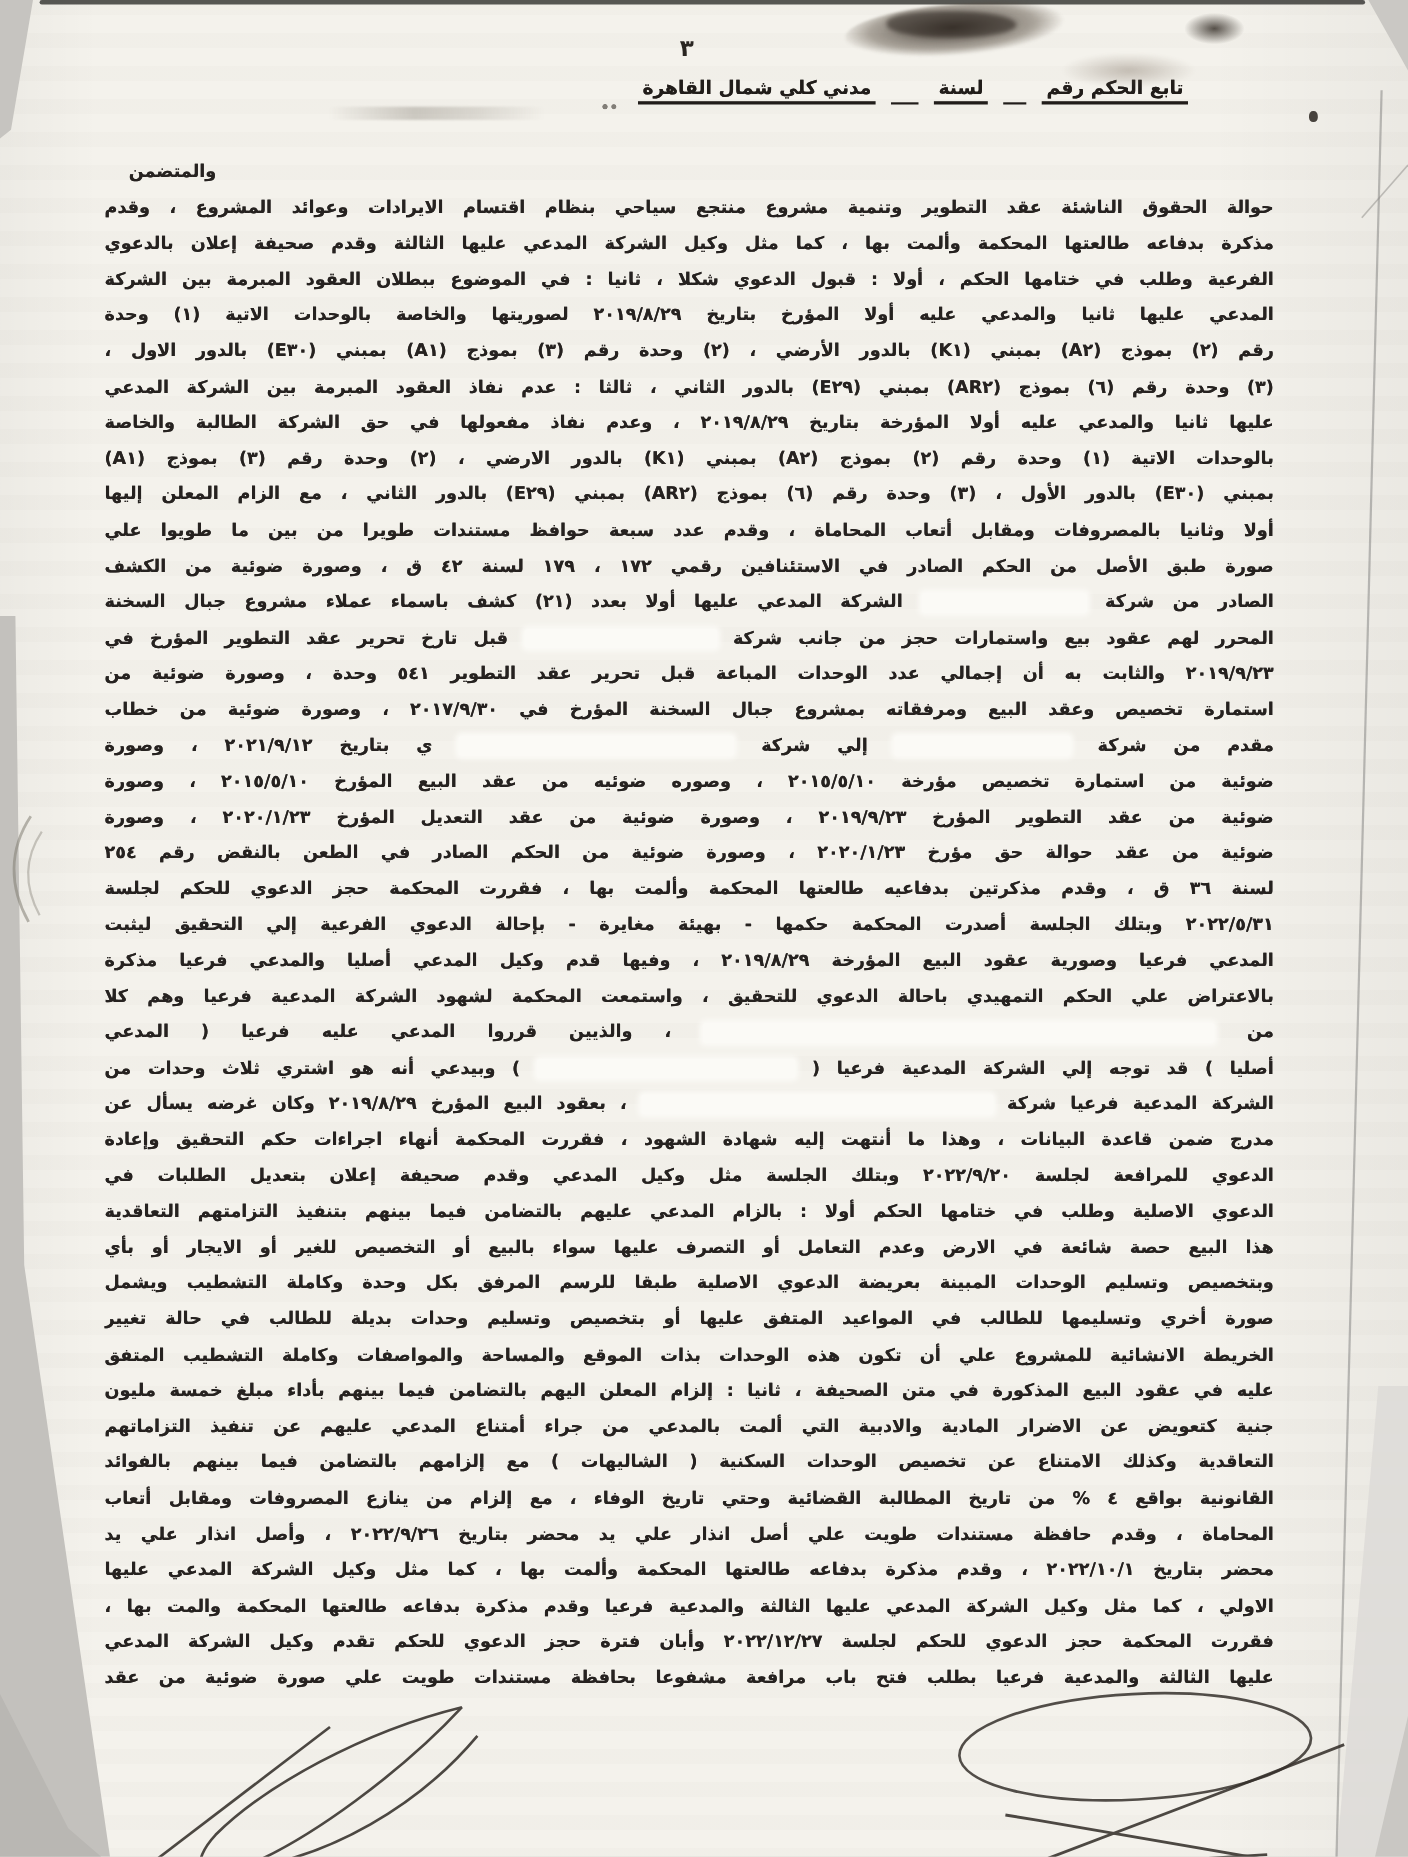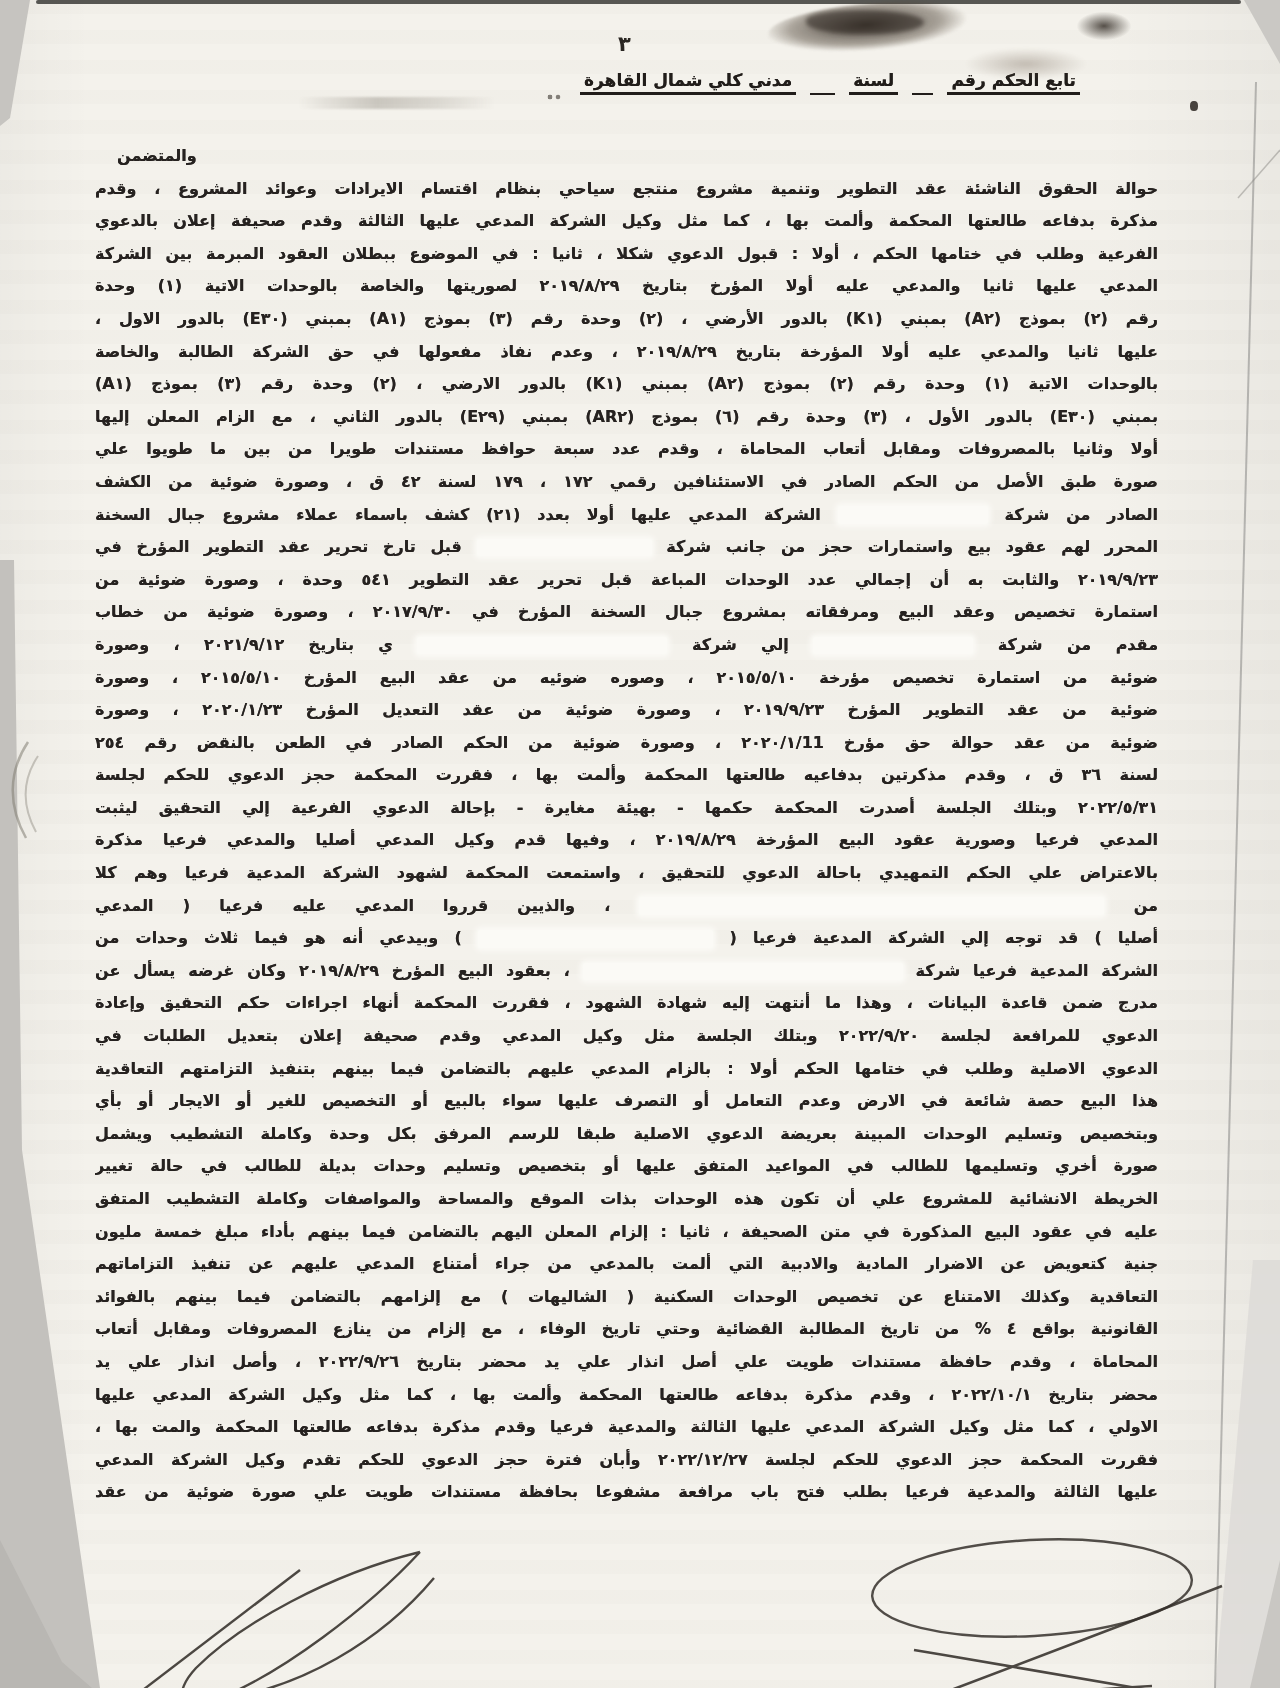--- a/index.html
+++ b/index.html
@@ -75,39 +75,40 @@
 </div>
 
 <div class="body-text" dir="rtl">
   <div class="line intro">والمتضمن</div>
   <div id="lines-container">
       <div class="line"><span>حوالة الحقوق الناشئة عقد التطوير وتنمية مشروع منتجع سياحي بنظام اقتسام الايرادات وعوائد المشروع ، وقدم</span></div>
       <div class="line"><span>مذكرة بدفاعه طالعتها المحكمة وألمت بها ، كما مثل وكيل الشركة المدعي عليها الثالثة وقدم صحيفة إعلان بالدعوي</span></div>
       <div class="line"><span>الفرعية وطلب في ختامها الحكم ، أولا : قبول الدعوي شكلا ، ثانيا : في الموضوع ببطلان العقود المبرمة بين الشركة</span></div>
       <div class="line"><span>المدعي عليها ثانيا والمدعي عليه أولا المؤرخ بتاريخ ٢٠١٩/٨/٢٩ لصوريتها والخاصة بالوحدات الاتية (١) وحدة</span></div>
       <div class="line"><span>رقم (٢) بموذج (A٢) بمبني (K١) بالدور الأرضي ، (٢) وحدة رقم (٣) بموذج (A١) بمبني (E٣٠) بالدور الاول ،</span></div>
+      <div class="line"><span>(٣) وحدة رقم (٦) بموذج (AR٢) بمبني (E٢٩) بالدور الثاني ، ثالثا : عدم نفاذ العقود المبرمة بين الشركة المدعي</span></div>
       <div class="line"><span>عليها ثانيا والمدعي عليه أولا المؤرخة بتاريخ ٢٠١٩/٨/٢٩ ، وعدم نفاذ مفعولها في حق الشركة الطالبة والخاصة</span></div>
       <div class="line"><span>بالوحدات الاتية (١) وحدة رقم (٢) بموذج (A٢) بمبني (K١) بالدور الارضي ، (٢) وحدة رقم (٣) بموذج (A١)</span></div>
       <div class="line"><span>بمبني (E٣٠) بالدور الأول ، (٣) وحدة رقم (٦) بموذج (AR٢) بمبني (E٢٩) بالدور الثاني ، مع الزام المعلن إليها</span></div>
       <div class="line"><span>أولا وثانيا بالمصروفات ومقابل أتعاب المحاماة ، وقدم عدد سبعة حوافظ مستندات طويرا من بين ما طويوا علي</span></div>
       <div class="line"><span>صورة طبق الأصل من الحكم الصادر في الاستئنافين رقمي ١٧٢ ، ١٧٩ لسنة ٤٢ ق ، وصورة ضوئية من الكشف</span></div>
       <div class="line"><span>الصادر من شركة</span> <span class="gap" style="width: 150px;"></span> <span>الشركة المدعي عليها أولا بعدد (٢١) كشف باسماء عملاء مشروع جبال السخنة</span></div>
       <div class="line"><span>المحرر لهم عقود بيع واستمارات حجز من جانب شركة</span> <span class="gap" style="width: 175px;"></span> <span>قبل تارخ تحرير عقد التطوير المؤرخ في</span></div>
       <div class="line"><span>٢٠١٩/٩/٢٣ والثابت به أن إجمالي عدد الوحدات المباعة قبل تحرير عقد التطوير ٥٤١ وحدة ، وصورة ضوئية من</span></div>
       <div class="line"><span>استمارة تخصيص وعقد البيع ومرفقاته بمشروع جبال السخنة المؤرخ في ٢٠١٧/٩/٣٠ ، وصورة ضوئية من خطاب</span></div>
       <div class="line"><span>مقدم من شركة</span> <span class="gap" style="width: 160px;"></span> <span>إلي شركة</span> <span class="gap" style="width: 250px;"></span> <span>ي بتاريخ ٢٠٢١/٩/١٢ ، وصورة</span></div>
       <div class="line"><span>ضوئية من استمارة تخصيص مؤرخة ٢٠١٥/٥/١٠ ، وصوره ضوئيه من عقد البيع المؤرخ ٢٠١٥/٥/١٠ ، وصورة</span></div>
       <div class="line"><span>ضوئية من عقد التطوير المؤرخ ٢٠١٩/٩/٢٣ ، وصورة ضوئية من عقد التعديل المؤرخ ٢٠٢٠/١/٢٣ ، وصورة</span></div>
-      <div class="line"><span>ضوئية من عقد حوالة حق مؤرخ ٢٠٢٠/١/11 ، وصورة ضوئية من الحكم الصادر في الطعن بالنقض رقم ٢٥٤</span></div>
+      <div class="line"><span>ضوئية من عقد حوالة حق مؤرخ ٢٠٢٠/١/٢٣ ، وصورة ضوئية من الحكم الصادر في الطعن بالنقض رقم ٢٥٤</span></div>
       <div class="line"><span>لسنة ٣٦ ق ، وقدم مذكرتين بدفاعيه طالعتها المحكمة وألمت بها ، فقررت المحكمة حجز الدعوي للحكم لجلسة</span></div>
       <div class="line"><span>٢٠٢٢/٥/٣١ وبتلك الجلسة أصدرت المحكمة حكمها - بهيئة مغايرة - بإحالة الدعوي الفرعية إلي التحقيق ليثبت</span></div>
       <div class="line"><span>المدعي فرعيا وصورية عقود البيع المؤرخة ٢٠١٩/٨/٢٩ ، وفيها قدم وكيل المدعي أصليا والمدعي فرعيا مذكرة</span></div>
       <div class="line"><span>بالاعتراض علي الحكم التمهيدي باحالة الدعوي للتحقيق ، واستمعت المحكمة لشهود الشركة المدعية فرعيا وهم كلا</span></div>
       <div class="line"><span>من</span> <span class="gap" style="width: 465px;"></span> <span>، والذيين قرروا المدعي عليه فرعيا ( المدعي</span></div>
-      <div class="line"><span>أصليا ) قد توجه إلي الشركة المدعية فرعيا (</span> <span class="gap" style="width: 235px;"></span> <span>) وبيدعي أنه هو فيما ثلاث وحدات من</span></div>
+      <div class="line"><span>أصليا ) قد توجه إلي الشركة المدعية فرعيا (</span> <span class="gap" style="width: 235px;"></span> <span>) وبيدعي أنه هو اشتري ثلاث وحدات من</span></div>
       <div class="line"><span>الشركة المدعية فرعيا شركة</span> <span class="gap" style="width: 320px;"></span> <span>، بعقود البيع المؤرخ ٢٠١٩/٨/٢٩ وكان غرضه يسأل عن</span></div>
       <div class="line"><span>مدرج ضمن قاعدة البيانات ، وهذا ما أنتهت إليه شهادة الشهود ، فقررت المحكمة أنهاء اجراءات حكم التحقيق وإعادة</span></div>
       <div class="line"><span>الدعوي للمرافعة لجلسة ٢٠٢٢/٩/٢٠ وبتلك الجلسة مثل وكيل المدعي وقدم صحيفة إعلان بتعديل الطلبات في</span></div>
       <div class="line"><span>الدعوي الاصلية وطلب في ختامها الحكم أولا : بالزام المدعي عليهم بالتضامن فيما بينهم بتنفيذ التزامتهم التعاقدية</span></div>
       <div class="line"><span>هذا البيع حصة شائعة في الارض وعدم التعامل أو التصرف عليها سواء بالبيع أو التخصيص للغير أو الايجار أو بأي</span></div>
       <div class="line"><span>وبتخصيص وتسليم الوحدات المبينة بعريضة الدعوي الاصلية طبقا للرسم المرفق بكل وحدة وكاملة التشطيب ويشمل</span></div>
       <div class="line"><span>صورة أخري وتسليمها للطالب في المواعيد المتفق عليها أو بتخصيص وتسليم وحدات بديلة للطالب في حالة تغيير</span></div>
       <div class="line"><span>الخريطة الانشائية للمشروع علي أن تكون هذه الوحدات بذات الموقع والمساحة والمواصفات وكاملة التشطيب المتفق</span></div>
       <div class="line"><span>عليه في عقود البيع المذكورة في متن الصحيفة ، ثانيا : إلزام المعلن اليهم بالتضامن فيما بينهم بأداء مبلغ خمسة مليون</span></div>
       <div class="line"><span>جنية كتعويض عن الاضرار المادية والادبية التي ألمت بالمدعي من جراء أمتناع المدعي عليهم عن تنفيذ التزاماتهم</span></div>

